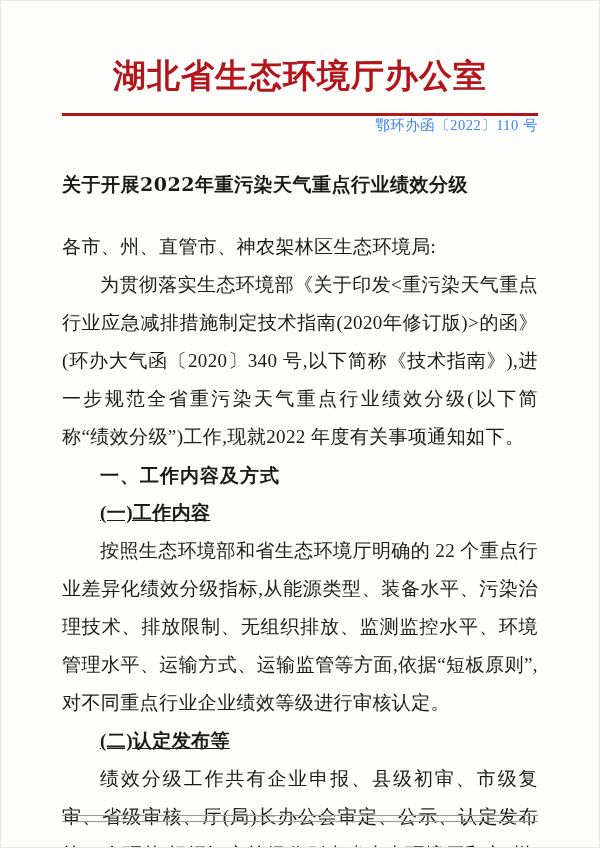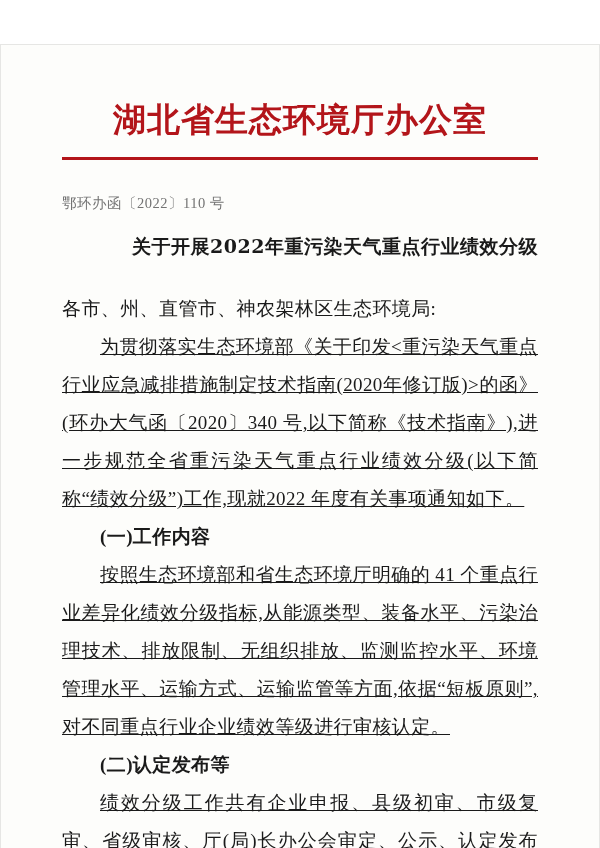--- a/index.html
+++ b/index.html
@@ -19,47 +19,46 @@
     width: 600px;
     height: 848px;
     background: #fdfdfb;
     box-sizing: border-box;
     padding: 0 62px;
   }
   
   .masthead {
     padding-top: 58px;
     text-align: center;
-    margin-top: 44px;
   }
   .org-title {
     font-family: "DejaVu Serif", "Liberation Serif", serif;
     font-weight: bold;
     font-size: 33px;
     letter-spacing: 1px;
     color: #b3151a;
     line-height: 1.12;
     white-space: nowrap;
   }
   .red-rule {
     margin-top: 18px;
     height: 3px;
     background: #b3151a;
   }
   
   .doc-number {
-    margin-top: 34px;
+    text-align: right;
     font-size: 14.5px;
     letter-spacing: 0.5px;
-    color: #737373;
+    color: #3b82f6;
   }
   
   .doc-title {
-    margin-top: 18px;
-    text-align: right;
+    margin-top: 34px;
+    text-align: left;
     font-family: "DejaVu Serif", "Liberation Serif", serif;
     font-weight: bold;
     font-size: 19px;
     line-height: 1.65;
     letter-spacing: 0.5px;
   }
   .doc-title .line2 {
     display: block;
   }
   
@@ -70,33 +69,33 @@
     letter-spacing: 0.4px;
     text-align: justify;
     text-justify: inter-ideograph;
   }
   .salutation {
     margin: 0 0 0 0;
   }
   .para {
     margin: 0;
     text-indent: 2em;
-    text-decoration: underline;
   }
   .section-head {
     margin: 0;
     text-indent: 2em;
     font-family: "DejaVu Serif", "Liberation Serif", serif;
     font-weight: bold;
     letter-spacing: 1px;
   }
   .sub-head {
     margin: 0;
     text-indent: 2em;
     font-weight: bold;
+    text-decoration: underline;
   }
   
   .bottom-rules {
     position: absolute;
     left: 62px;
     right: 62px;
     bottom: 26px;
   }
   .bottom-rules .r1 {
     height: 1px;
@@ -132,24 +131,25 @@
   <div class="doc-title">
     <span>关于开展2022年重污染天气重点行业绩效分级</span>
   </div>
 
   <div class="body-block">
 
     <p class="salutation">各市、州、直管市、神农架林区生态环境局:</p>
 
     <p class="para">为贯彻落实生态环境部《关于印发&lt;重污染天气重点行业应急减排措施制定技术指南(2020年修订版)&gt;的函》(环办大气函〔2020〕340 号,以下简称《技术指南》),进一步规范全省重污染天气重点行业绩效分级(以下简称“绩效分级”)工作,现就2022 年度有关事项通知如下。</p>
 
+    <p class="section-head">一、工作内容及方式</p>
 
     <p class="sub-head">(一)工作内容</p>
 
-    <p class="para">按照生态环境部和省生态环境厅明确的 41 个重点行业差异化绩效分级指标,从能源类型、装备水平、污染治理技术、排放限制、无组织排放、监测监控水平、环境管理水平、运输方式、运输监管等方面,依据“短板原则”,对不同重点行业企业绩效等级进行审核认定。</p>
+    <p class="para">按照生态环境部和省生态环境厅明确的 22 个重点行业差异化绩效分级指标,从能源类型、装备水平、污染治理技术、排放限制、无组织排放、监测监控水平、环境管理水平、运输方式、运输监管等方面,依据“短板原则”,对不同重点行业企业绩效等级进行审核认定。</p>
 
     <p class="sub-head">(二)认定发布等</p>
 
     <p class="para">绩效分级工作共有企业申报、县级初审、市级复审、省级审核、厅(局)长办公会审定、公示、认定发布等 7 个环节,根据评定等级分别由省生态环境厅和市(州)生态环境局予以认定。</p>
 
   </div>
 
   <div class="bottom-rules">
     <div class="r1"></div>
     <div class="r2"></div>

